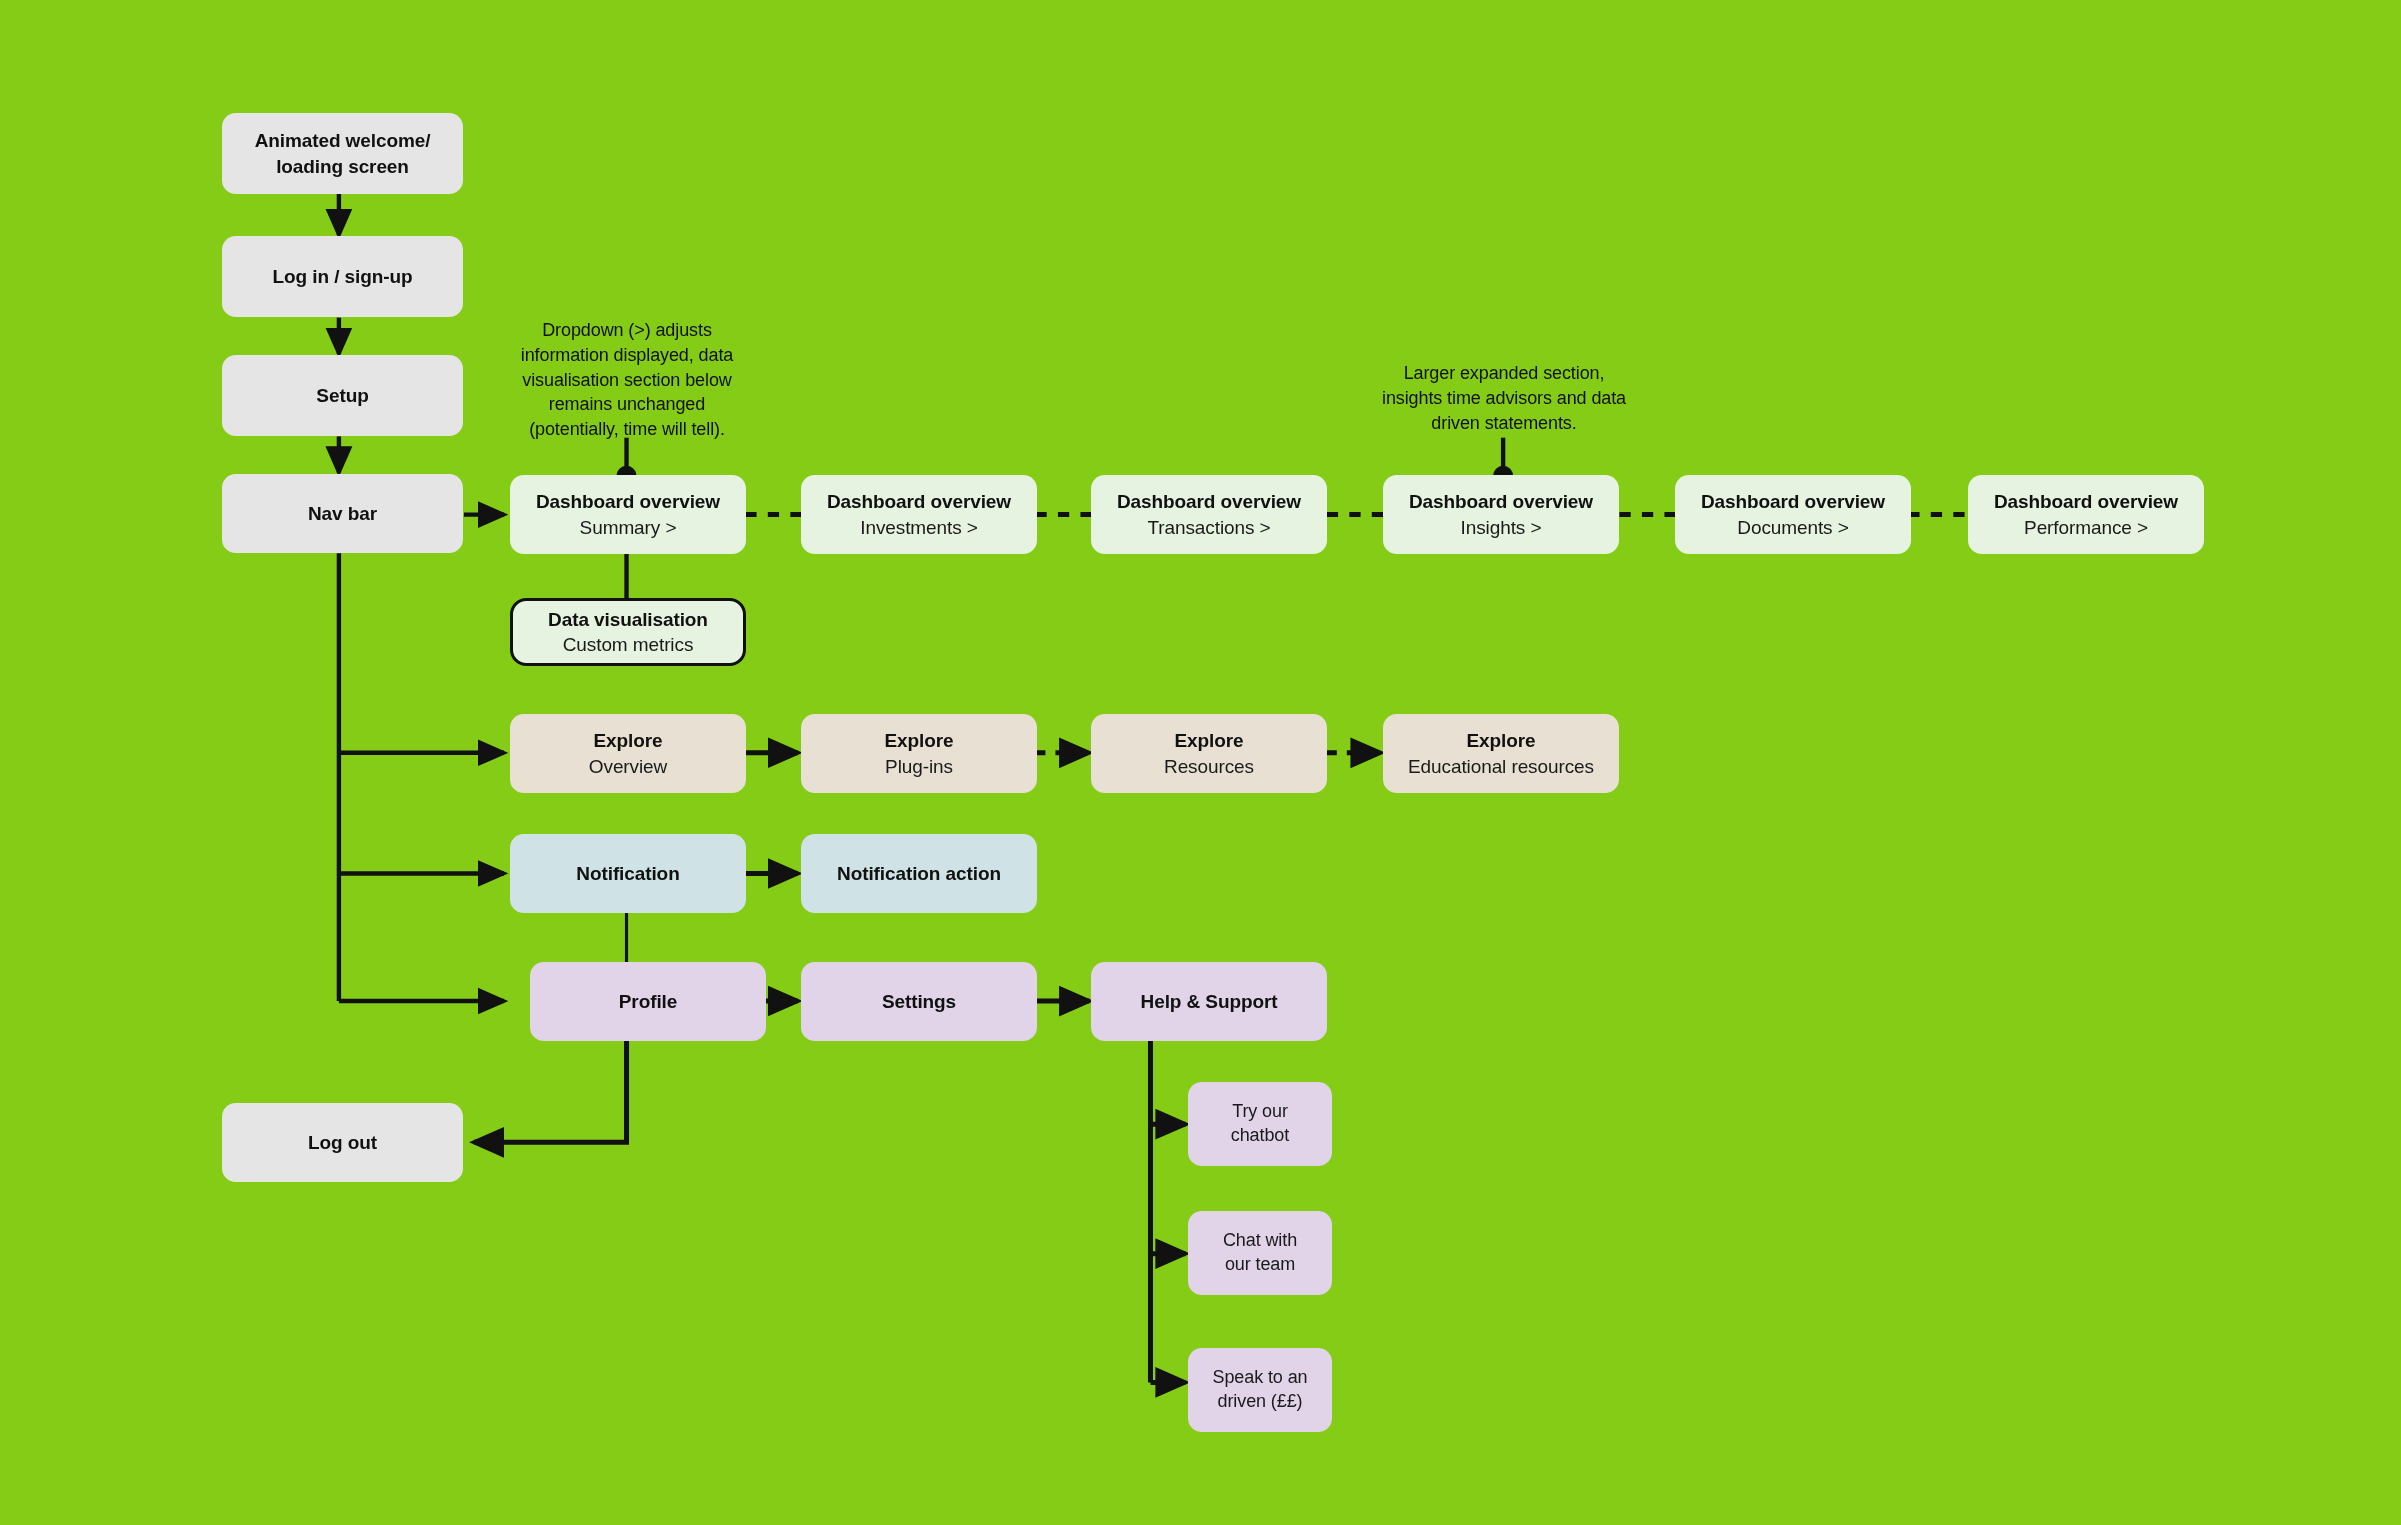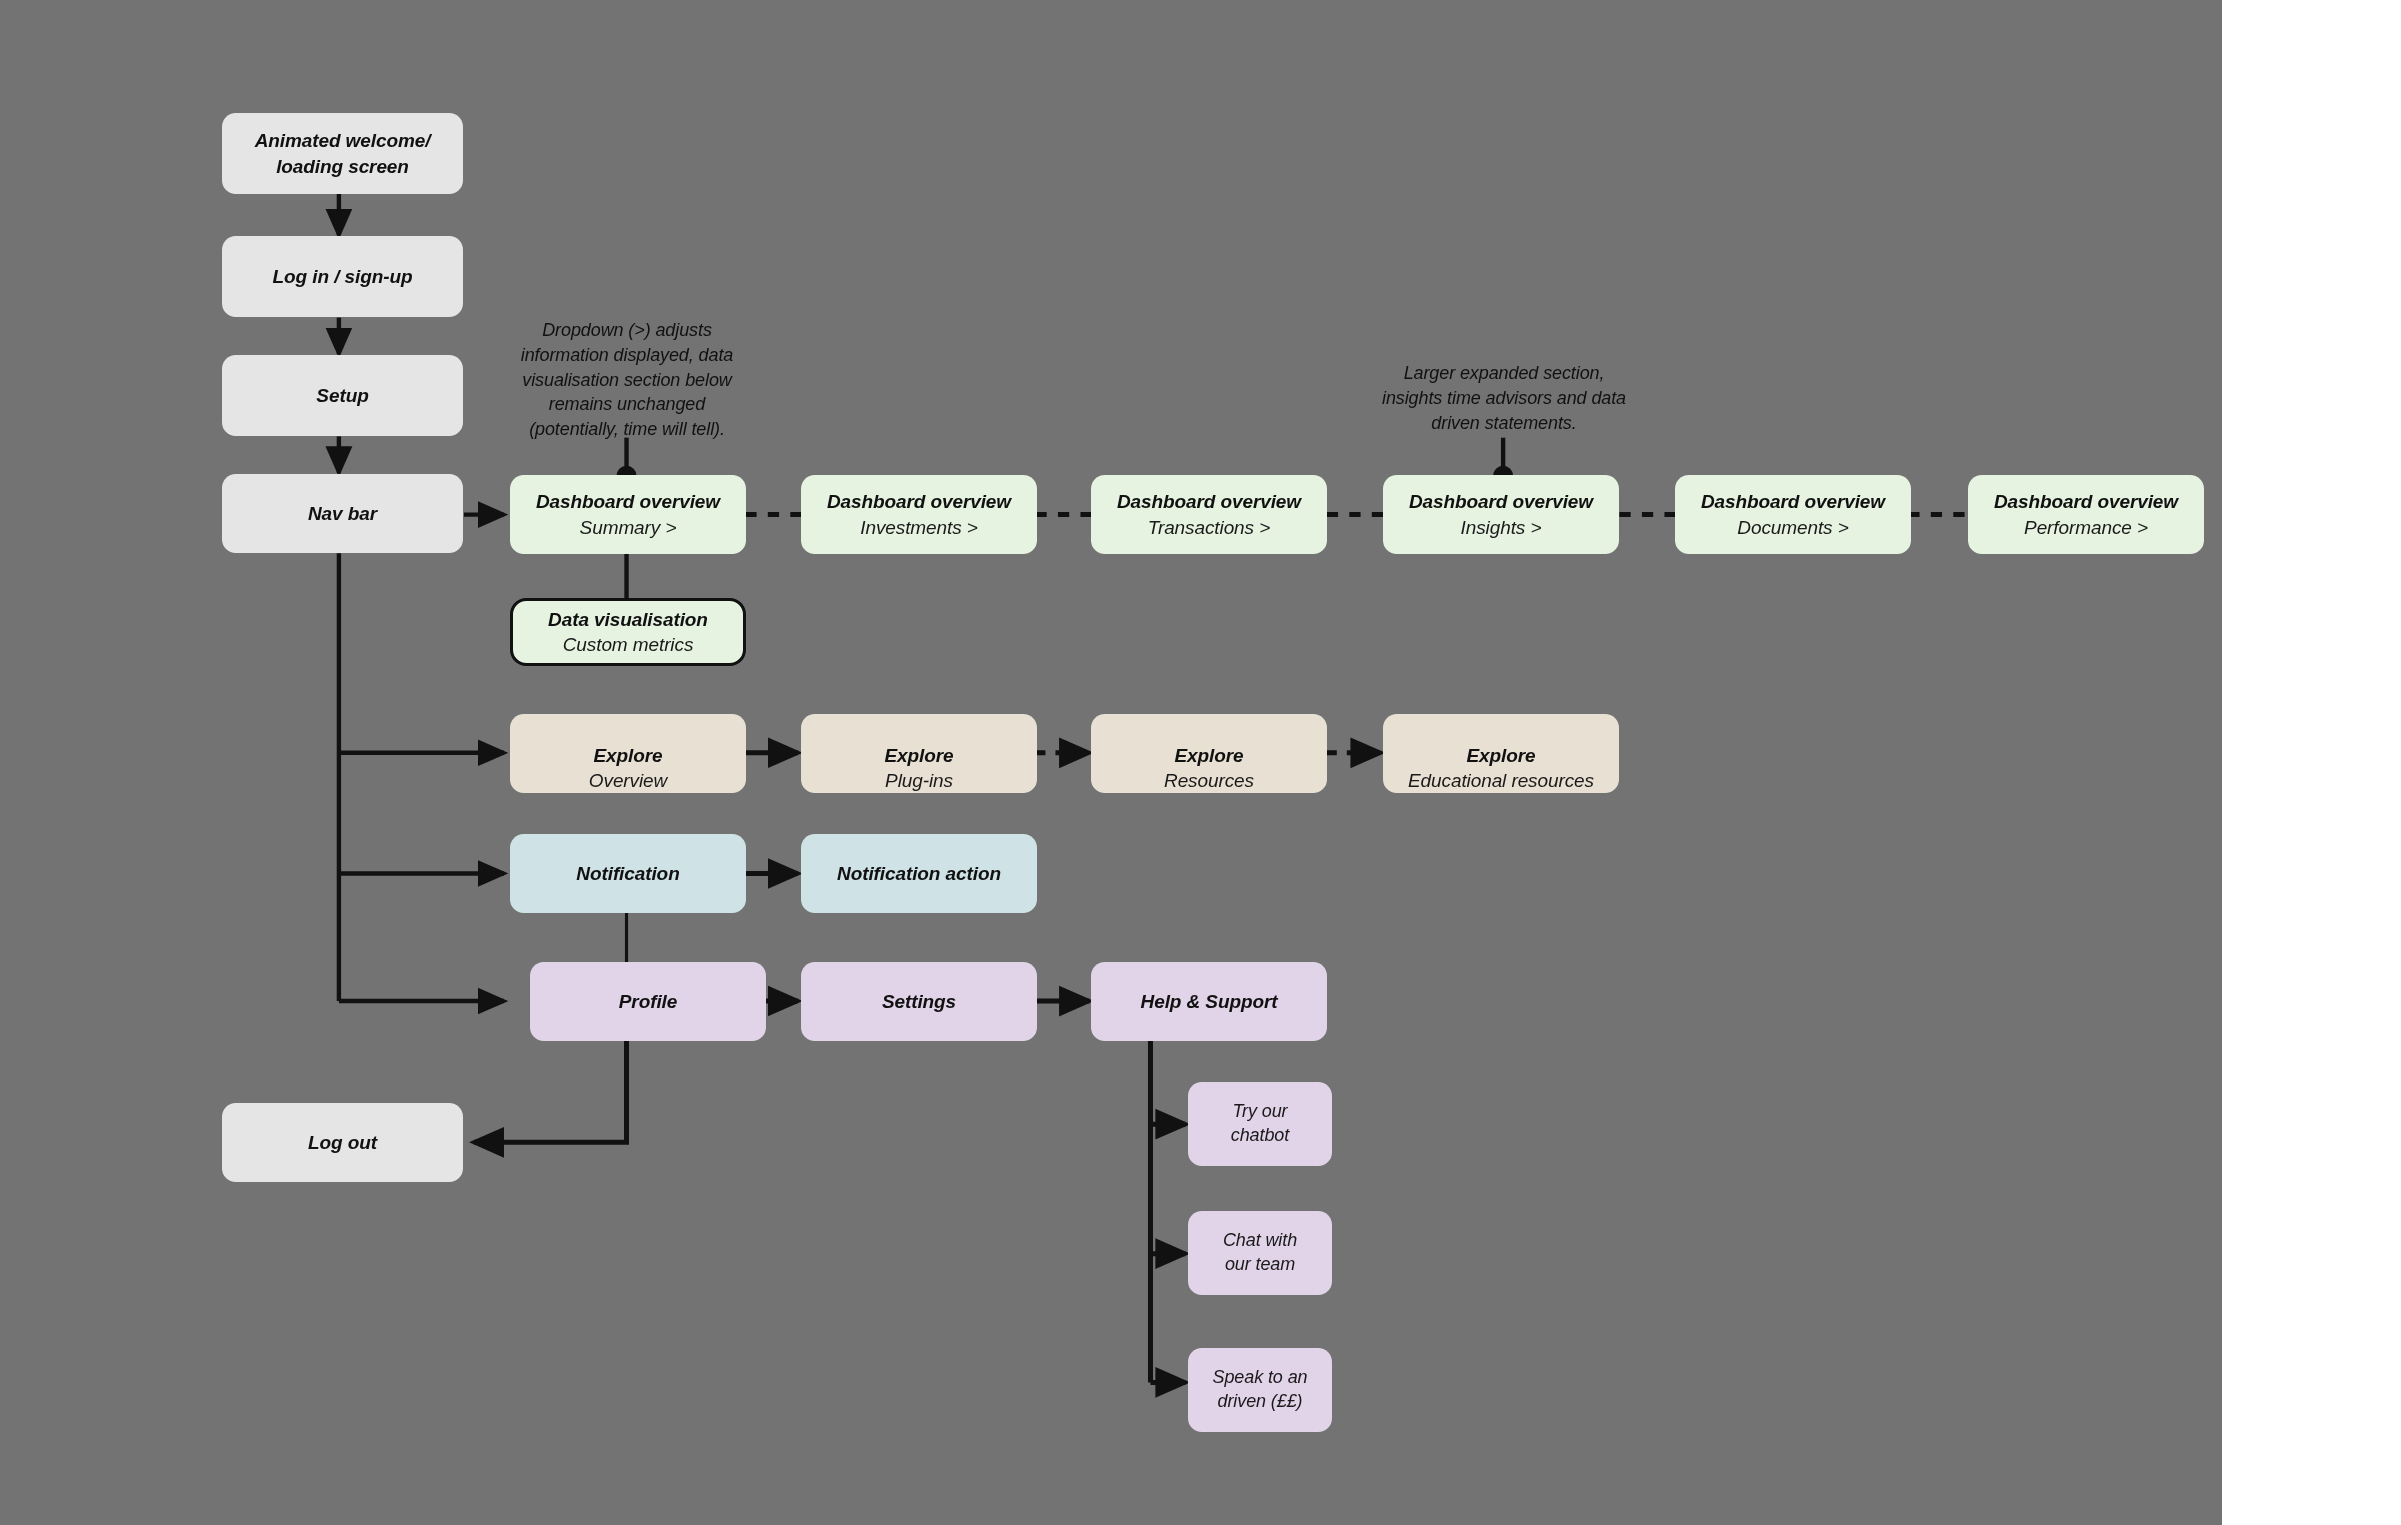--- a/index.html
+++ b/index.html
@@ -5,25 +5,24 @@
   html, body {
     margin: 0;
     padding: 0;
     background: #ffffff;
   }
   body {
     font-family: "Liberation Sans", sans-serif;
   }
   #canvas {
     position: relative;
-    width: 2222px;
+    width: 2401px;
     height: 1525px;
-    background: #737373;
+    background: #84cc16;
     overflow: hidden;
-    font-style: italic;
   }
   svg.edges {
     position: absolute;
     left: 0;
     top: 0;
     width: 2401px;
     height: 1525px;
     pointer-events: none;
   }
   .node {
@@ -44,21 +43,21 @@
     letter-spacing: -0.1px;
   }
   .node .sub {
     font-weight: normal;
     font-size: 19px;
     color: #1a1a1a;
     letter-spacing: -0.1px;
   }
   .node.grey   { background: #e5e5e5; }
   .node.green  { background: #e6f3e1; }
-  .node.tan    { background: #e8e1d3; justify-content: flex-end; }
+  .node.tan    { background: #e8e1d3; }
   .node.blue   { background: #cfe2e5; }
   .node.purple { background: #e1d3e8; }
   .node.outlined {
     background: #e6f3e1;
     border: 3.1px solid #111111;
     border-radius: 16.3px;
   }
   .node.small .ttl, .node.small .sub {
     font-size: 18px;
     font-weight: normal;

